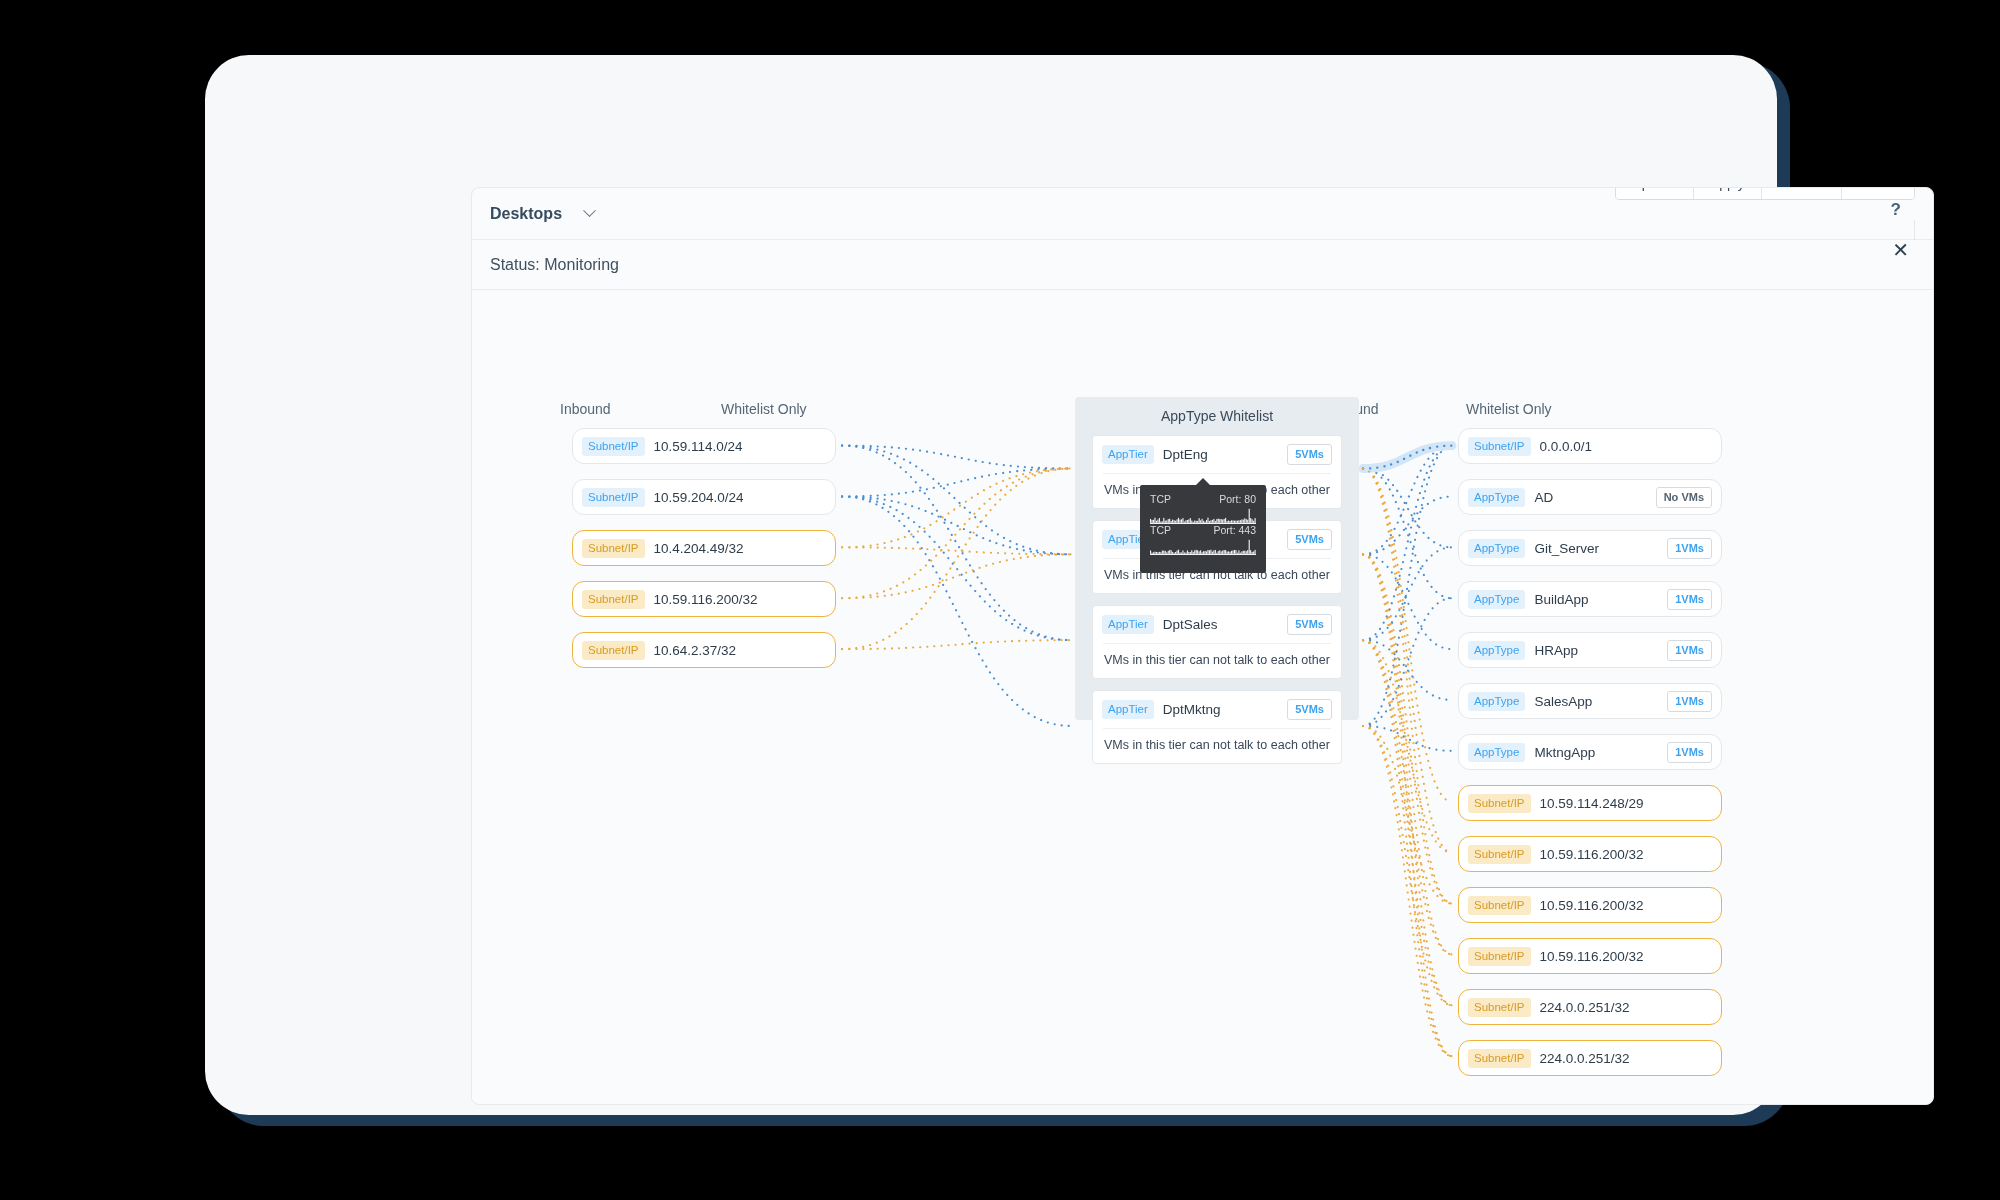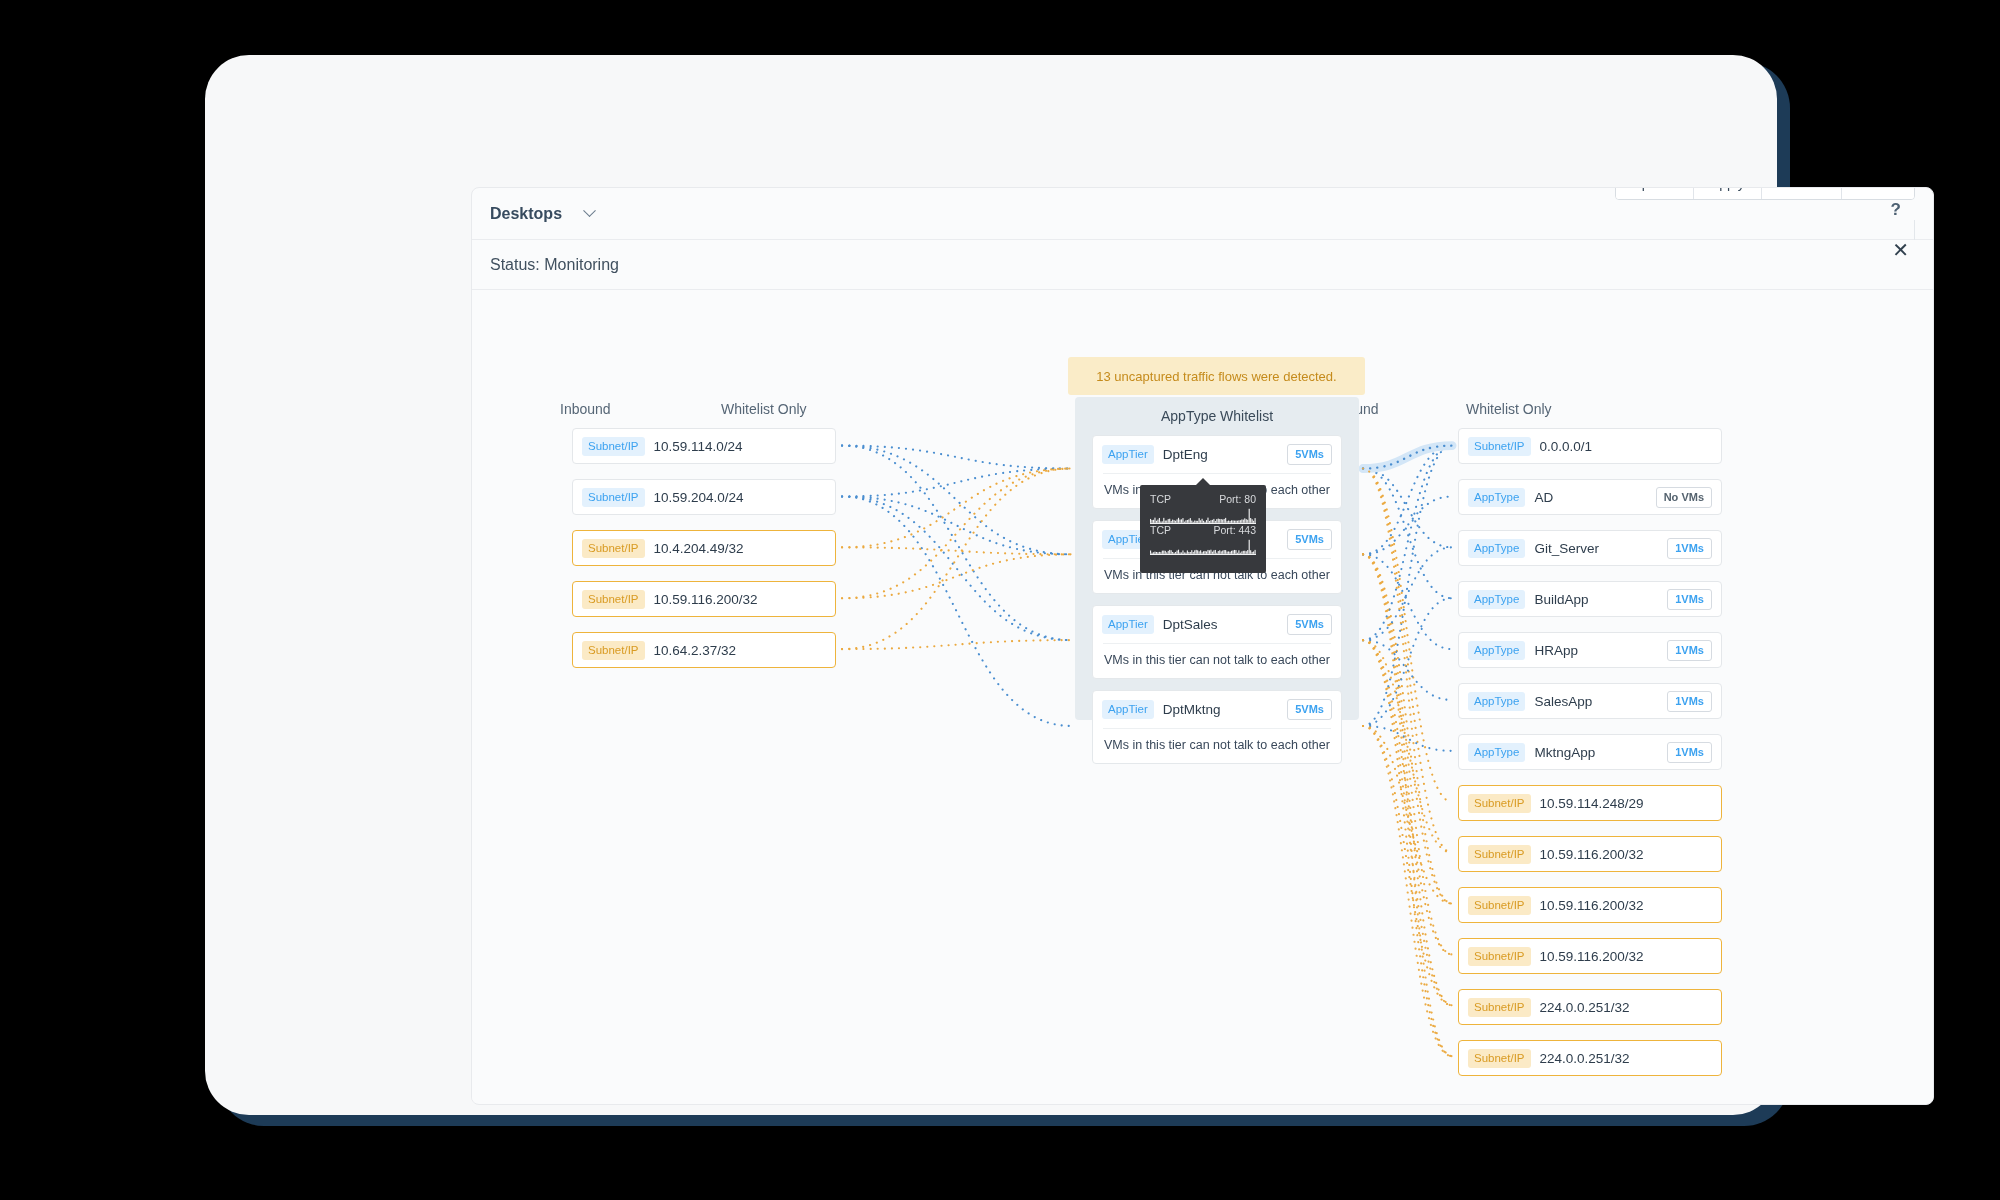--- a/index.html
+++ b/index.html
@@ -129,21 +129,21 @@
     font-size: 14px; color: #566676;
     white-space: nowrap;
   }
 
   
   .node-col { position: absolute; }
   .node {
     width: 264px;
     height: 36px;
     border: 1px solid #e4e7ea;
-    border-radius: 4px;
+    border-radius: 12px;
     background: #ffffff;
     display: flex; align-items: center;
     padding: 0 9px;
     margin-bottom: 15px;
     position: relative;
   }
   .node.warn { border: 1.5px solid #eeb43c; }
   .badge {
     font-size: 11.5px;
     padding: 3px 6px 4px 6px;
@@ -299,23 +299,20 @@
           <path d="M891,179 C935.5,179 935.5,156 980,156" fill="none" stroke="#d3e6f7" stroke-width="9" stroke-linecap="round" stroke-dasharray="0" opacity="1"></path>
           <path d="M891,179 C935.5,179 935.5,156 980,156" fill="none" stroke="#4a8ed0" stroke-width="2.4" stroke-linecap="round" stroke-dasharray="0.1 7" opacity="1"></path>
           <path d="M891,179 C935.5,179 935.5,615 980,615" fill="none" stroke="#eba93f" stroke-width="2.1" stroke-linecap="round" stroke-dasharray="0.1 7" opacity="0.95"></path>
           <path d="M891,265 C935.5,265 935.5,768 980,768" fill="none" stroke="#eba93f" stroke-width="2.1" stroke-linecap="round" stroke-dasharray="0.1 7" opacity="0.95"></path>
           <path d="M891,351 C935.5,351 935.5,564 980,564" fill="none" stroke="#eba93f" stroke-width="2.1" stroke-linecap="round" stroke-dasharray="0.1 7" opacity="0.95"></path>
           <path d="M891,437 C935.5,437 935.5,768 980,768" fill="none" stroke="#eba93f" stroke-width="2.1" stroke-linecap="round" stroke-dasharray="0.1 7" opacity="0.95"></path>
           <path d="M891,265 C935.5,265 935.5,666 980,666" fill="none" stroke="#eba93f" stroke-width="2.1" stroke-linecap="round" stroke-dasharray="0.1 7" opacity="0.95"></path>
           <path d="M891,351 C935.5,351 935.5,717 980,717" fill="none" stroke="#eba93f" stroke-width="2.1" stroke-linecap="round" stroke-dasharray="0.1 7" opacity="0.95"></path>
         </svg>
 
-      <div id="banner">
-        <span>13 uncaptured traffic flows were detected.</span>
-      </div>
 
       <div class="col-head" style="left:88px; top:111px;">Inbound</div>
       <div class="col-head" style="left:249px; top:111px;">Whitelist Only</div>
       <div class="col-head" style="left:845px; top:111px;">Outbound</div>
       <div class="col-head" style="left:994px; top:111px;">Whitelist Only</div>
 
       <div class="node-col" id="inbound-col" style="left:100px; top:138px;">
           <div class="node">
             <span class="badge blue">Subnet/IP</span>
             <span class="node-label">10.59.114.0/24</span>

